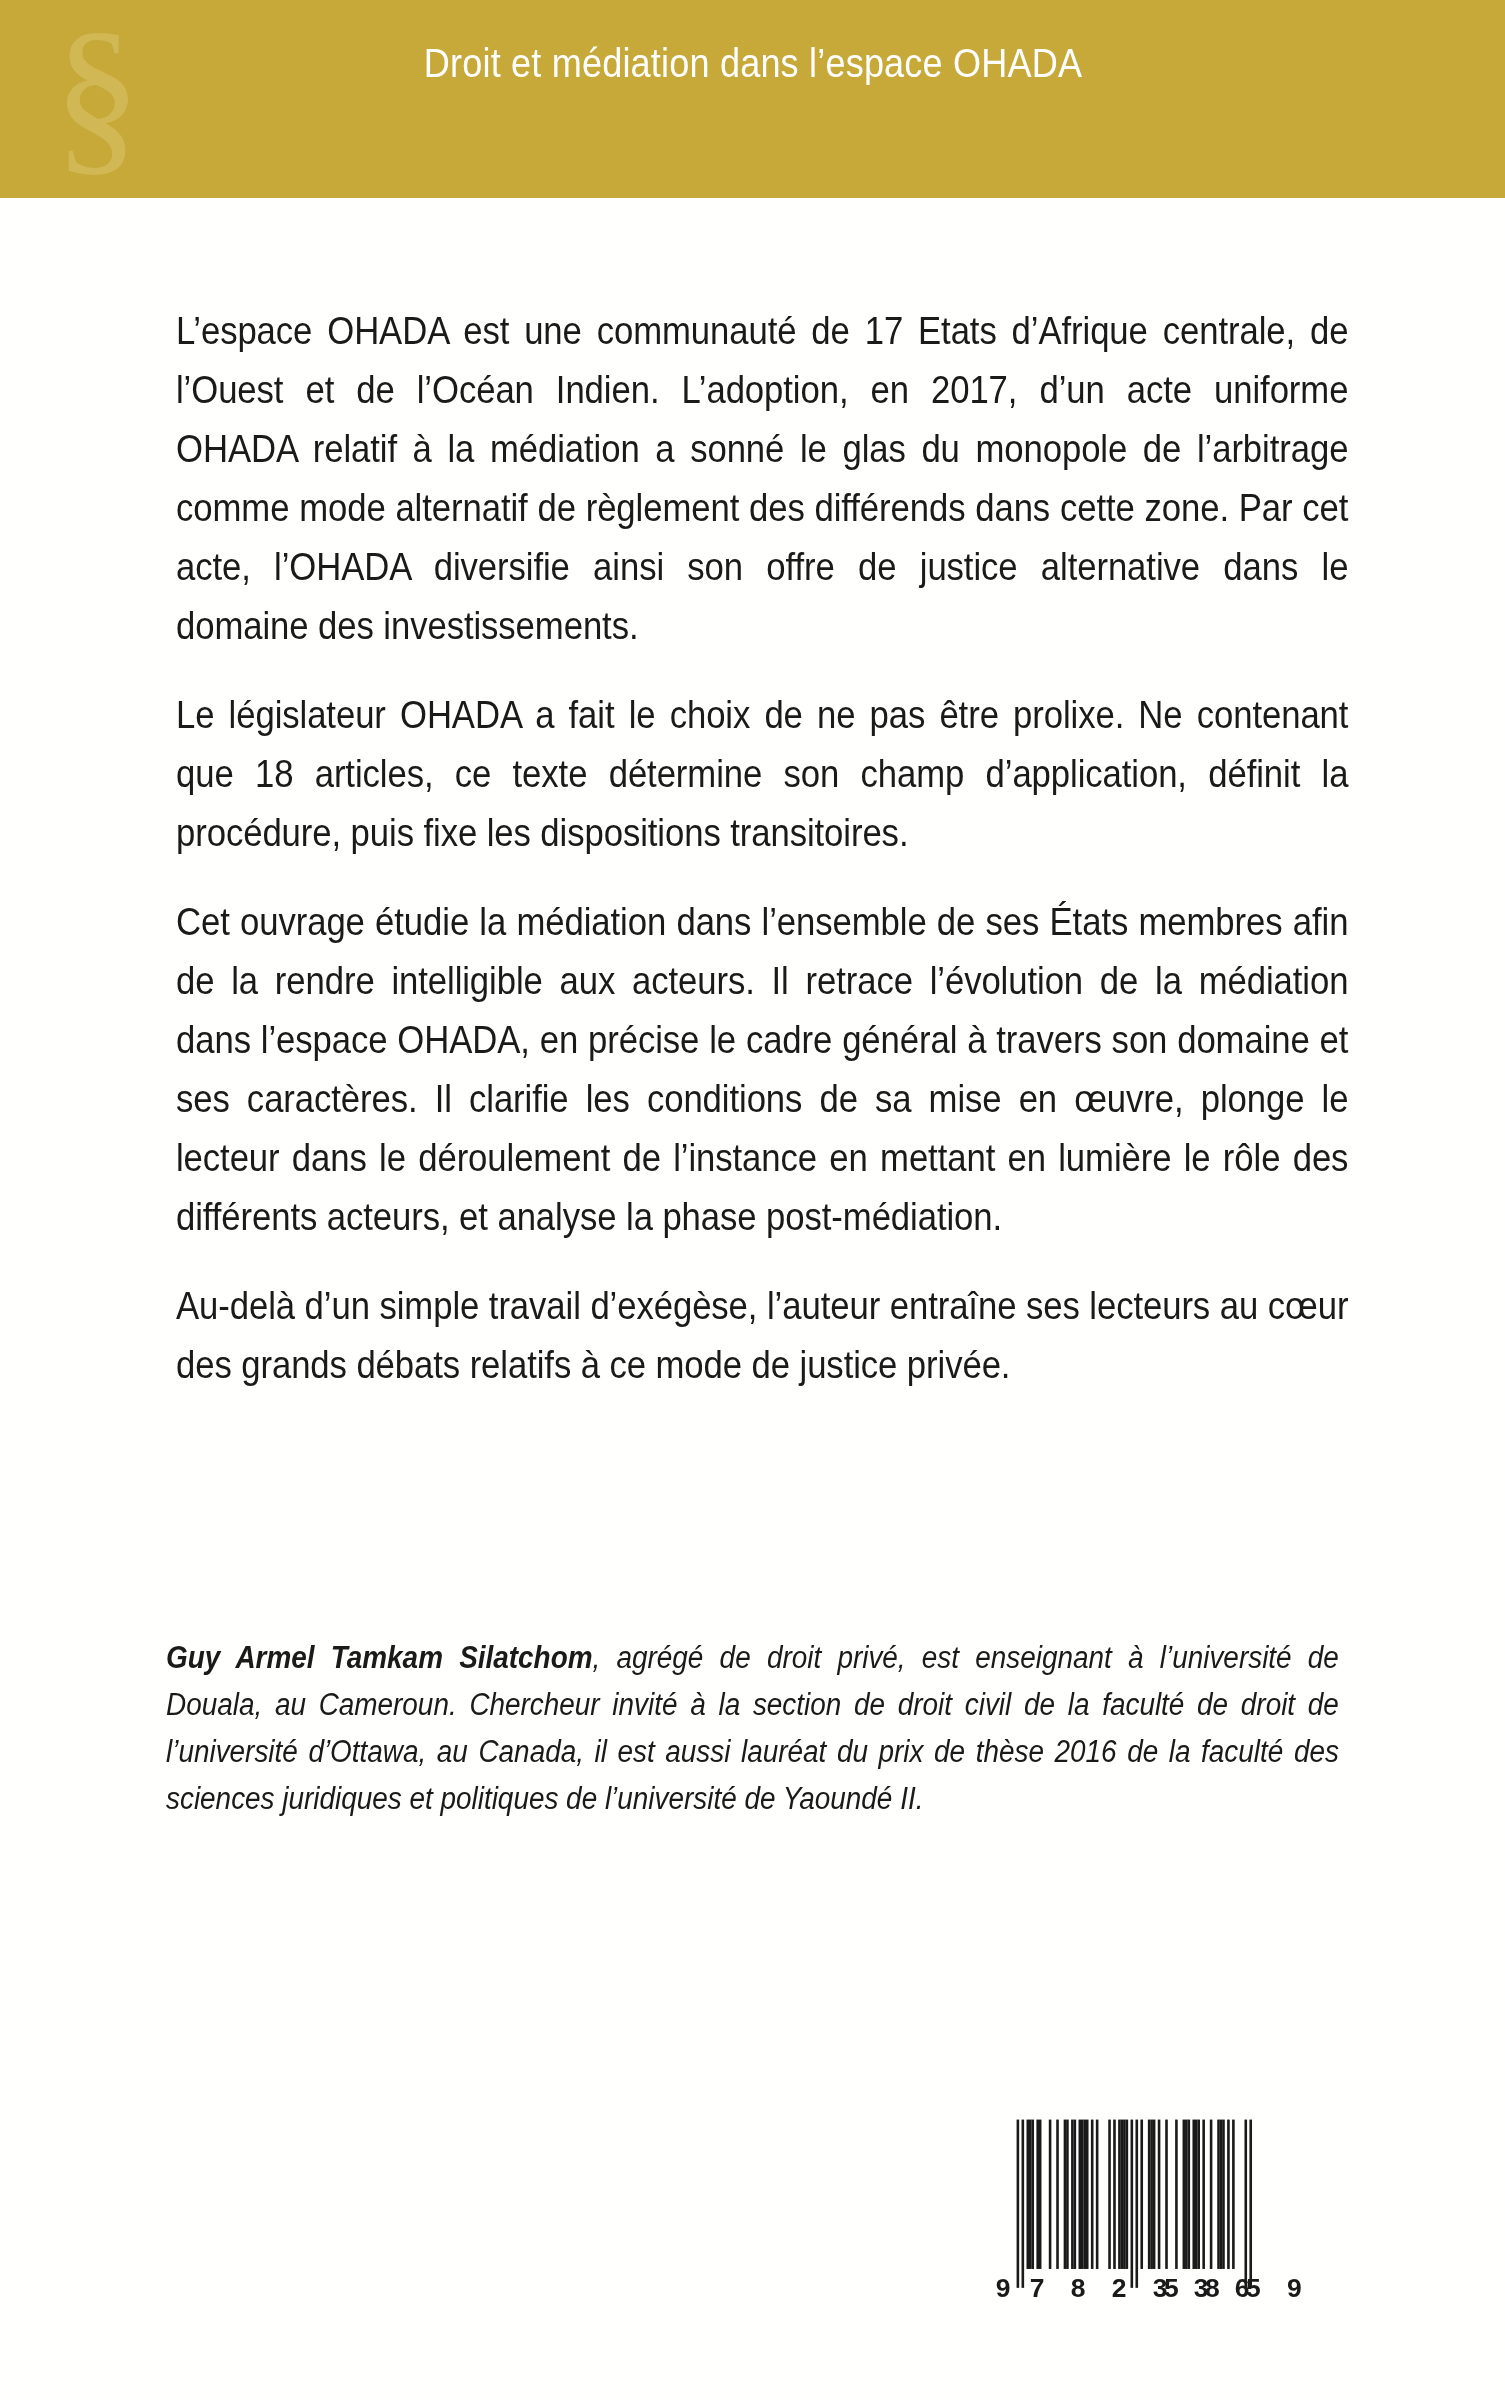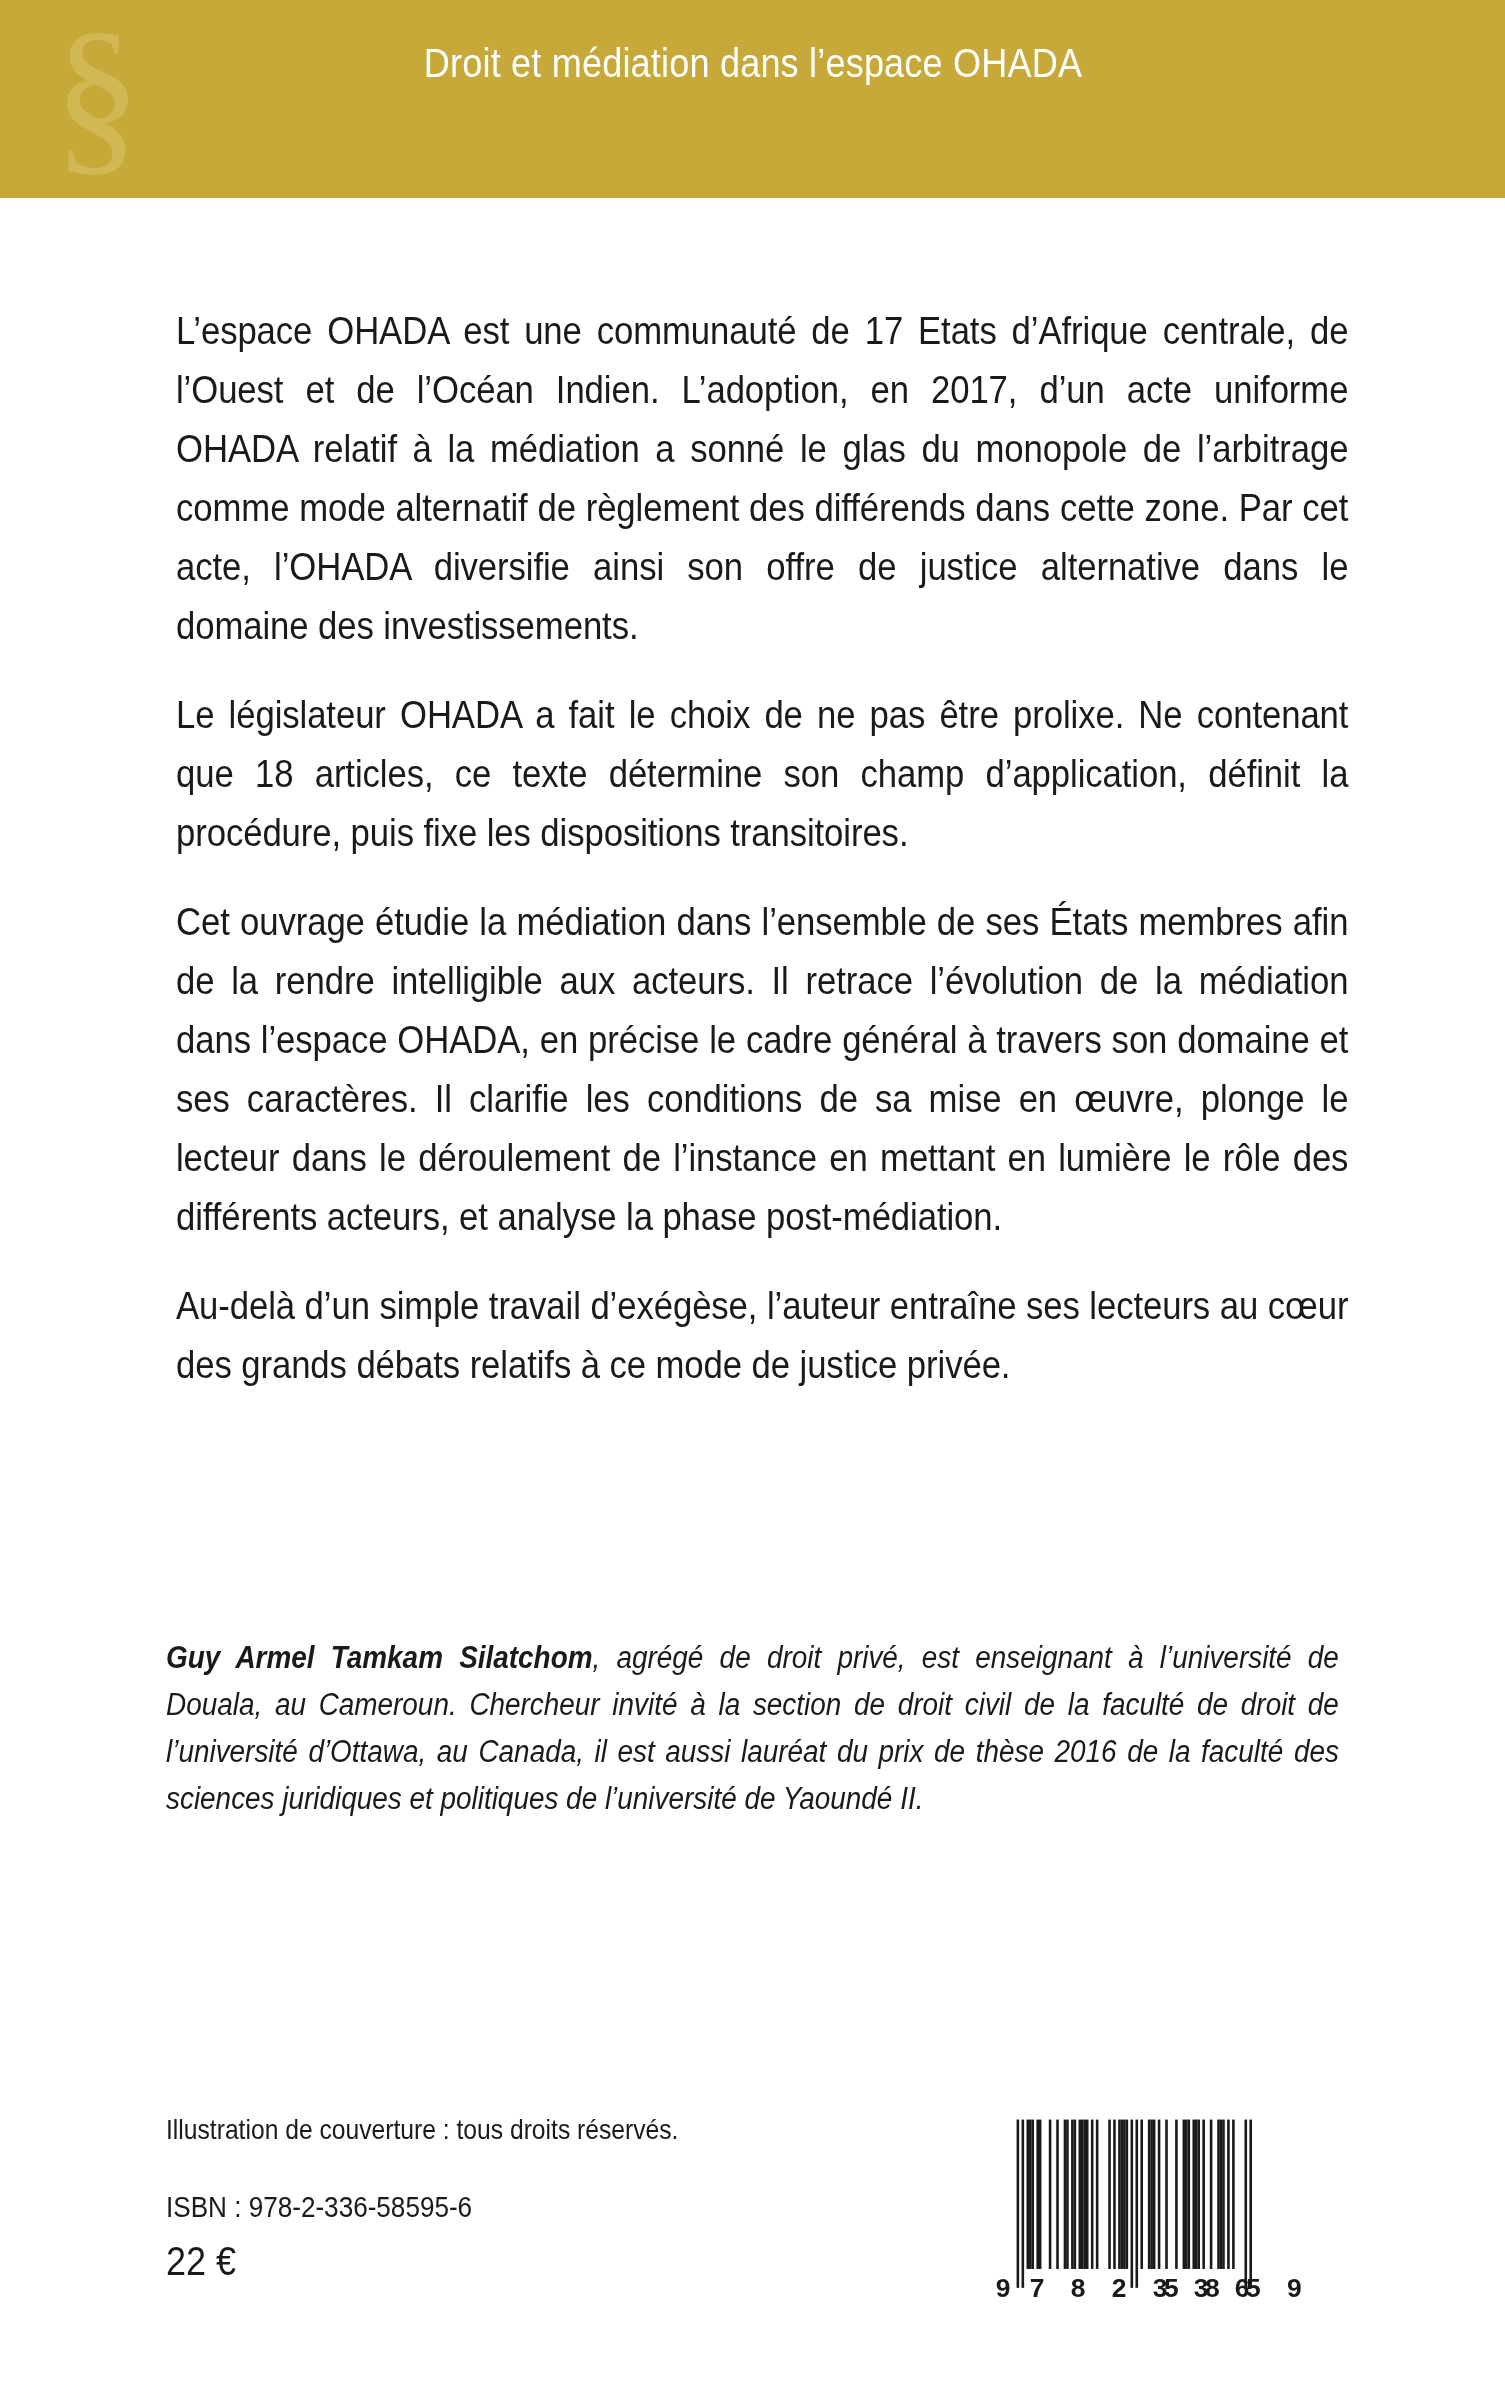--- a/index.html
+++ b/index.html
@@ -167,25 +167,20 @@
     <p class="blurb">L’espace OHADA est une communauté de 17 Etats d’Afrique centrale, de l’Ouest et de l’Océan Indien. L’adoption, en 2017, d’un acte uniforme OHADA relatif à la médiation a sonné le glas du monopole de l’arbitrage comme mode alternatif de règlement des différends dans cette zone. Par cet acte, l’OHADA diversifie ainsi son offre de justice alternative dans le domaine des investissements.</p>
     <p class="blurb">Le législateur OHADA a fait le choix de ne pas être prolixe. Ne contenant que 18 articles, ce texte détermine son champ d’application, définit la procédure, puis fixe les dispositions transitoires.</p>
     <p class="blurb">Cet ouvrage étudie la médiation dans l’ensemble de ses États membres afin de la rendre intelligible aux acteurs. Il retrace l’évolution de la médiation dans l’espace OHADA, en précise le cadre général à travers son domaine et ses caractères. Il clarifie les conditions de sa mise en œuvre, plonge le lecteur dans le déroulement de l’instance en mettant en lumière le rôle des différents acteurs, et analyse la phase post-médiation.</p>
     <p class="blurb">Au-delà d’un simple travail d’exégèse, l’auteur entraîne ses lecteurs au cœur des grands débats relatifs à ce mode de justice privée.</p>
   </div>
 
   <div class="bio">
     <p><span class="author-name">Guy Armel Tamkam Silatchom</span><span>, agrégé de droit privé, est enseignant à l’université de Douala, au Cameroun. Chercheur invité à la section de droit civil de la faculté de droit de l’université d’Ottawa, au Canada, il est aussi lauréat du prix de thèse 2016 de la faculté des sciences juridiques et politiques de l’université de Yaoundé II.</span></p>
   </div>
 
-  <div class="footer">
-    <div class="credit">Illustration de couverture : tous droits réservés.</div>
-    <div class="isbn">ISBN : 978-2-336-58595-6</div>
-    <div class="price">22 €</div>
-  </div>
 
   <div class="barcode-area">
     <svg class="barcode-svg" width="312" height="199" viewBox="0 0 330 210">
       <g id="bars" fill="#1a1a1a">
           <rect x="26.00" y="12" width="2.74" height="178"></rect>
           <rect x="31.24" y="12" width="2.74" height="178"></rect>
           <rect x="36.48" y="12" width="2.74" height="158"></rect>
           <rect x="39.10" y="12" width="2.74" height="158"></rect>
           <rect x="41.72" y="12" width="2.74" height="158"></rect>
           <rect x="46.96" y="12" width="2.74" height="158"></rect>

